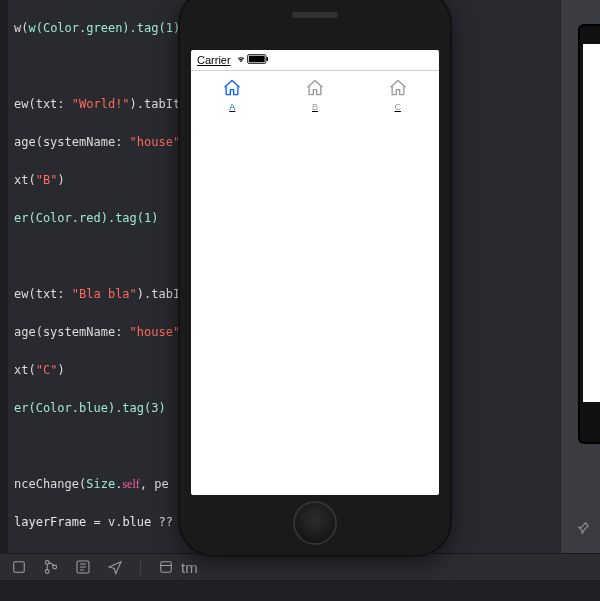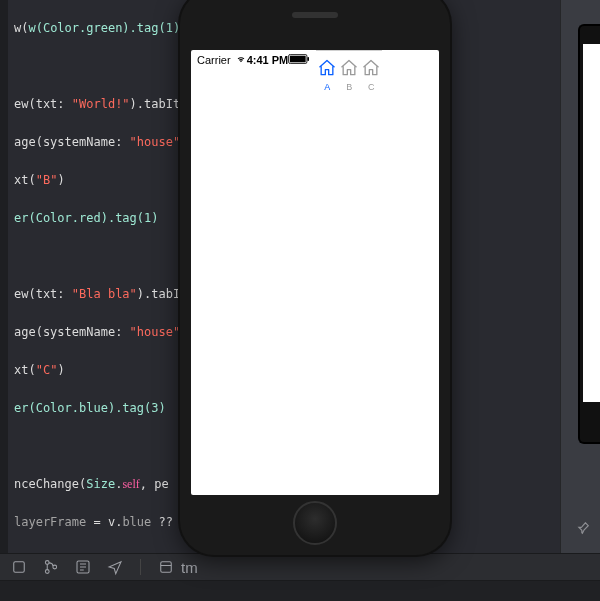--- a/index.html
+++ b/index.html
@@ -20,21 +20,21 @@
     font-family: "SF Mono", Menlo, Consolas, monospace;
     font-size: 12px;
     line-height: 19px;
     padding: 0 0 0 6px;
     white-space: pre;
     overflow: hidden;
   }
   .ln { display: block; height: 19px; }  
   .t-keyb { color: #fc5fa3; font-family: Liberation Serif, serif; }  
   .t-type { color: #9ee8d3; }  
-  .t-id   { color: #a3a3a3; }  
+  .t-id   { color: #e5e5e5; }  
   .t-str  { color: #fc6a5d; }
   .t-plain{ color: #dcdcdc; }
 
   
   .right-preview {
     position: absolute;
     right: 0; top: 0;
     width: 40px;
     height: 560px;
     background: #3a3c42;
@@ -116,21 +116,22 @@
     border-radius:50%;
     background: radial-gradient(circle at 50% 40%, #2d2d2d, #0d0d0d);
     border:2px solid #333;
   }
   .screen {
     width:100%; height:100%;
     background:#fff;
     border-radius:2px;
     overflow:hidden;
     display:flex;
-    flex-direction:row;
+    flex-direction:column;
+    text-decoration:underline;
   }
   
   .statusbar {
     height:20px;
     display:flex;
     align-items:center;
     padding:0 6px;
     font-size:11px;
     color:#000;
     font-weight:500;
@@ -274,21 +275,20 @@
 
     <div class="statusbar">
       <div class="carrier">
         <span>Carrier</span>
         <span>
           <svg viewBox="0 0 24 24" width="13" height="11">
               <path fill="#000" d="M12 20l-2.2-2.8c1.3-1 3.1-1 4.4 0L12 20zm-5-6c3-2.5 7-2.5 10 0l-1.6 2c-2-1.6-4.8-1.6-6.8 0L7 14zm-3-3.5c4.6-3.8 11.4-3.8 16 0l-1.6 2c-3.7-3-9.1-3-12.8 0L4 10.5z"></path>
             </svg>
         </span>
       </div>
-      <div class="clock">4:41 PM</div>
       <div class="battery">
         <svg viewBox="0 0 26 12">
             <rect x="0.5" y="0.5" width="22" height="11" rx="2" fill="none" stroke="#000"></rect>
             <rect x="2" y="2" width="19" height="8" fill="#000"></rect>
             <rect x="23" y="3.5" width="2" height="5" rx="1" fill="#000"></rect>
           </svg>
       </div>
     </div>
 
 

